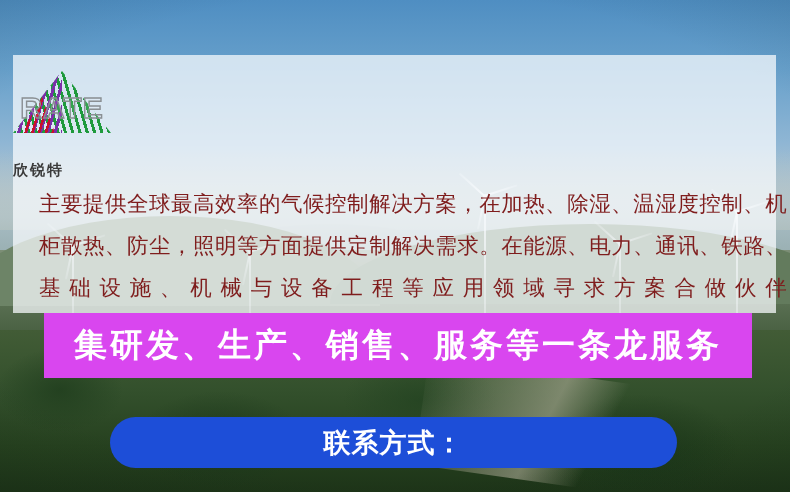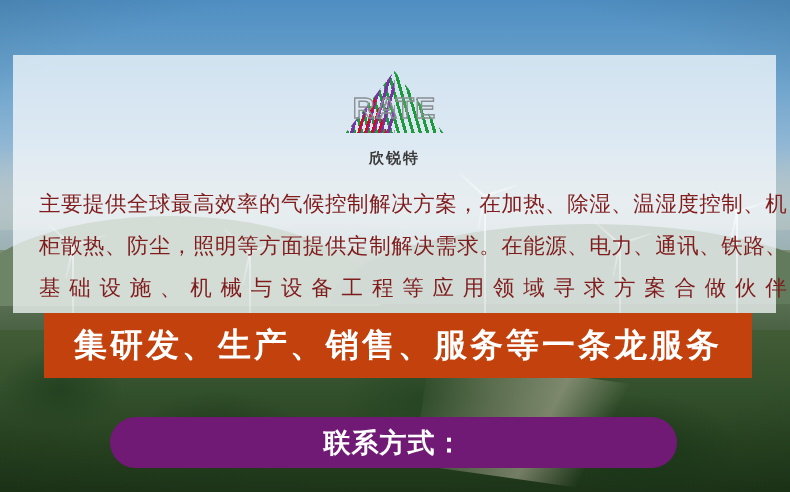--- a/index.html
+++ b/index.html
@@ -88,21 +88,21 @@
 
   
   #panel {
     position:absolute; left:13px; top:55px; width:763px; height:258px;
     background:rgba(248,251,253,.74);
   }
 
   
   #logo-block {
     position:absolute; left:0; right:0; top:16px;
-    display:flex; flex-direction:column; align-items:center;
+    display:flex; flex-direction:column; align-items:flex-start;gap:12px;
   }
   .logo-mark {
     position:relative; width:98px; height:62px; overflow:hidden;
   }
   .logo-tri {
     position:absolute; left:0; top:0; width:98px; height:62px;
     clip-path:polygon(50% 0%, 100% 100%, 0% 100%);
     background:
       repeating-linear-gradient(74deg,
         #1e9a3c 0px, #1e9a3c 3px,
@@ -146,34 +146,34 @@
     line-height:42px;
     color:#7f1d1d;
     letter-spacing:.2px;
     text-align:justify;
     text-align-last:justify;
   }
 
   
   #teal-banner {
     position:absolute; left:44px; top:313px; width:708px; height:65px;
-    background:#c2410c;
+    background:#d946ef;
     display:flex; align-items:center; justify-content:center;
   }
   #teal-banner .txt {
     color:#ffffff;
     font-size:33px; font-weight:700;
     letter-spacing:3px;
     white-space:nowrap;
   }
 
   
   #contact-pill {
     position:absolute; left:110px; top:417px; width:567px; height:51px;
-    background:#701a75;
+    background:#1d4ed8;
     border-radius:26px;
     display:flex; align-items:center; justify-content:center;
   }
   #contact-pill .label,
   #contact-pill .suffix {
     color:#ffffff; font-size:27px; font-weight:700; letter-spacing:1px;
     white-space:nowrap;
   }
   #contact-pill .phone {
     color:#ffdc3c; font-size:29px; font-weight:700; letter-spacing:.5px;

